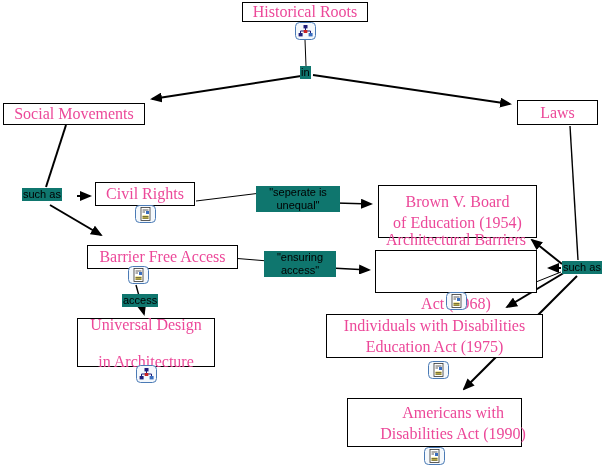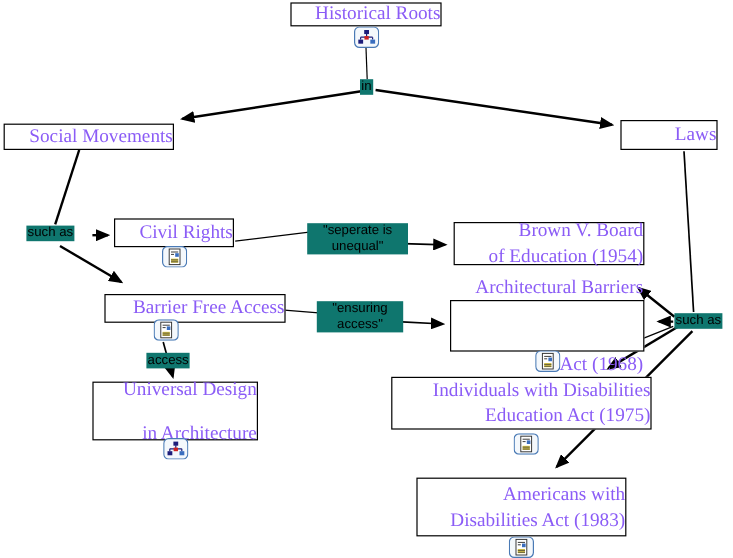--- a/index.html
+++ b/index.html
@@ -1,35 +1,35 @@
 <!DOCTYPE html>
 <html><head>
 <meta charset="utf-8">
 <style>
   html,body{margin:0;padding:0;background:#fff;}
   #canvas{position:relative;width:611px;height:465px;background:#ffffff;overflow:hidden;
           font-family:"Liberation Serif","DejaVu Serif",serif;}
   #wires{position:absolute;left:0;top:0;z-index:0;}
   .node{position:absolute;z-index:2;box-sizing:border-box;border:1px solid #000;background:#fff;
-        display:flex;flex-direction:column;align-items:flex-end;justify-content:center;
-        text-align:center;font-size:16px;color:#8b5cf6;line-height:21px;}
+        display:flex;flex-direction:column;align-items:center;justify-content:center;
+        text-align:center;font-size:16px;color:#ec4899;line-height:21px;}
   .node span{display:block;white-space:nowrap;}
   .lbl{position:absolute;z-index:3;background:#0f766e;color:#000;text-align:center;
        font-family:"Liberation Sans","DejaVu Sans",sans-serif;font-size:11px;line-height:13px;
        white-space:nowrap;padding:0 1px;}
   .nicon{position:absolute;z-index:4;width:21px;height:18px;cursor:pointer;}
 
   
   #n-historical{left:242px;top:2px;width:126px;height:20px;line-height:18px;}
   #n-social{left:3px;top:103px;width:142px;height:22px;line-height:20px;font-family:Liberation Serif, serif;}
   #n-laws{left:517px;top:100px;width:81px;height:25px;line-height:22px;}
   #n-civil{left:95px;top:182px;width:100px;height:24px;line-height:22px;}
   #n-barrier{left:67px;top:245px;width:151px;height:24px;line-height:22px;margin-left:20px;}
   #n-universal{left:77px;top:318px;width:138px;height:49px;gap:16px;}
-  #n-brown{left:378px;top:185px;width:159px;height:36px;}
+  #n-brown{left:378px;top:185px;width:159px;height:53px;}
   #n-abact{left:375px;top:250px;width:162px;height:43px;gap:43px;}
   #n-idea{left:326px;top:314px;width:217px;height:44px;}
   #n-ada{left:347px;top:398px;width:175px;height:49px;padding-left:37px;}
 
   
   #l-in{left:300px;top:66px;}
   #l-suchas-left{left:22px;top:188px;}
   #l-suchas-right{left:562px;top:261px;}
   #l-sparks{left:122px;top:294px;}
   #l-seperate{left:256px;top:186px;width:82px;}
@@ -118,21 +118,21 @@
   <div class="node" id="n-abact">
     <span>Architectural Barriers</span>
     <span>Act (1968)</span>
   </div>
   <div class="node" id="n-idea">
     <span>Individuals with Disabilities</span>
     <span>Education Act (1975)</span>
   </div>
   <div class="node" id="n-ada">
     <span>Americans with</span>
-    <span>Disabilities Act (1983)</span>
+    <span>Disabilities Act (1990)</span>
   </div>
 
   <div class="lbl" id="l-in">
     <span>in</span>
   </div>
   <div class="lbl" id="l-suchas-left">
     <span>such as</span>
   </div>
   <div class="lbl" id="l-suchas-right">
     <span>such as</span>

